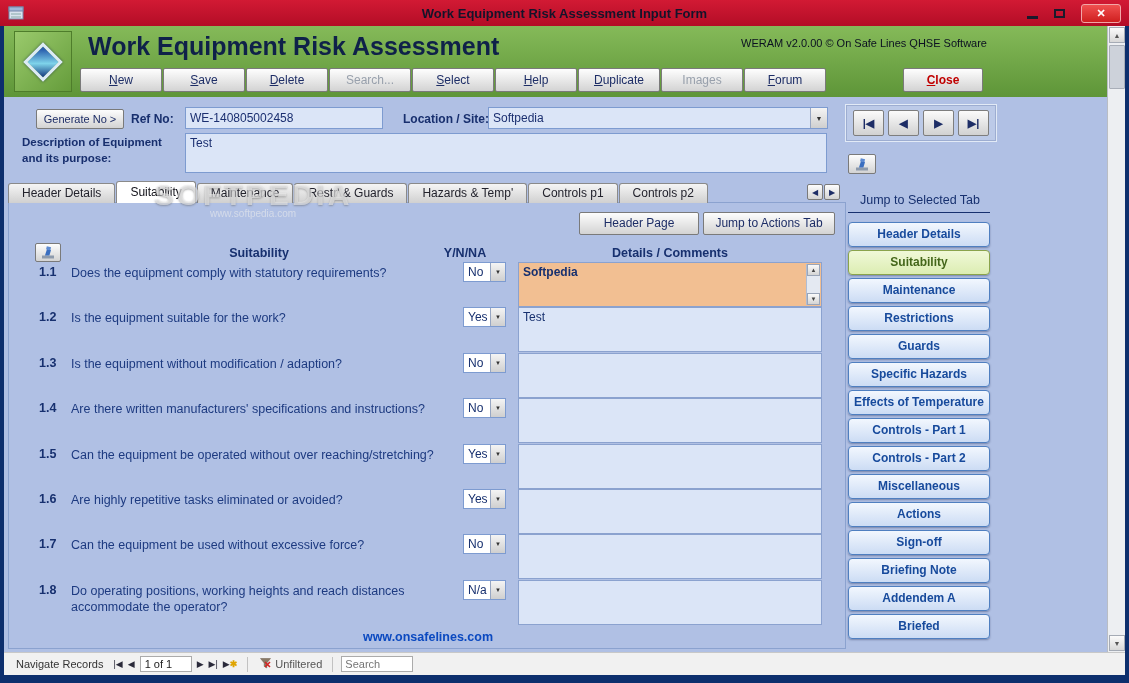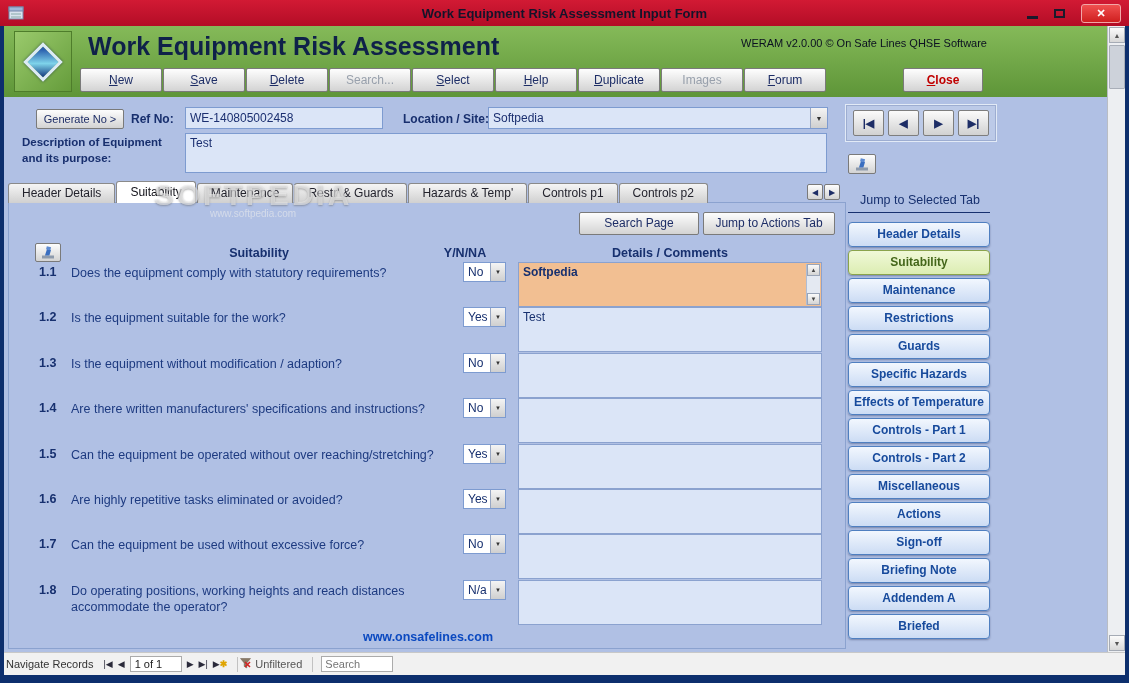--- a/index.html
+++ b/index.html
@@ -113,21 +113,21 @@
   .vsbtn { position:absolute; left:1px; width:16px; height:16px; background:linear-gradient(#fbfbfb,#d8d8d8);
     border:1px solid #a5abb5; font-size:7px; color:#555; display:flex; align-items:center; justify-content:center; }
   .vs-up { top:1px; }
   .vs-down { bottom:1px; }
   .vs-thumb { position:absolute; top:19px; left:1px; width:16px; height:44px; background:#cdd2da;
     border:1px solid #a8aeb8; border-radius:1px; }
 
   
   .statusbar { position:absolute; top:652px; left:4px; width:1121px; height:23px; background:#f1f1f1;
     border-top:1px solid #c8c8c8; display:flex; align-items:center; font-size:11px; color:#333; }
-  .sb-item { margin-left:2px; white-space:nowrap; }
+  .sb-item { margin-left:12px; white-space:nowrap; }
   .recnav { display:flex; align-items:center; gap:5px; margin-left:10px; }
   .recglyph { font-size:9px; color:#2a2a3a; }
   .recbox { width:52px; height:16px; background:#fff; border:1px solid #ababab; font-size:11px;
     padding:1px 0 0 4px; color:#222; }
   .goldstar { color:#dfa400; font-weight:bold; }
   .sbsep { width:1px; height:15px; background:#c2c2c2; margin-left:10px; }
   .searchbox { width:72px; height:16px; border:1px solid #ababab; font-size:11px; padding:0 3px;
     font-family:"Liberation Sans",sans-serif; margin-left:8px; }
 
   
@@ -221,21 +221,21 @@
     </div>
 
     <div class="tabpage">
       <div class="btn stamp2">
         <svg width="16" height="13" viewBox="0 0 16 13">
           <rect x="2" y="9.5" width="12" height="3" fill="#8d9aac"></rect>
           <path d="M5 9.5 L7 3 L11 4 L9.4 9.5 Z" fill="#3a6ec0"></path>
           <rect x="6.4" y="0.6" width="4.4" height="3" transform="rotate(14 8 2)" fill="#5c8ad2"></rect>
         </svg>
       </div>
-      <div class="btn hpbtn">Search Page</div>
+      <div class="btn hpbtn">Header Page</div>
       <div class="btn jabtn">Jump to Actions Tab</div>
 
       <div class="colhead" id="col-suit">Suitability</div>
       <div class="colhead" id="col-yn">Y/N/NA</div>
       <div class="colhead" id="col-det">Details / Comments</div>
 
       <div class="rows">
           <div class="qrow">
             <span class="qnum">1.1</span>
             <div class="qtext">Does the equipment comply with statutory requirements?</div>

